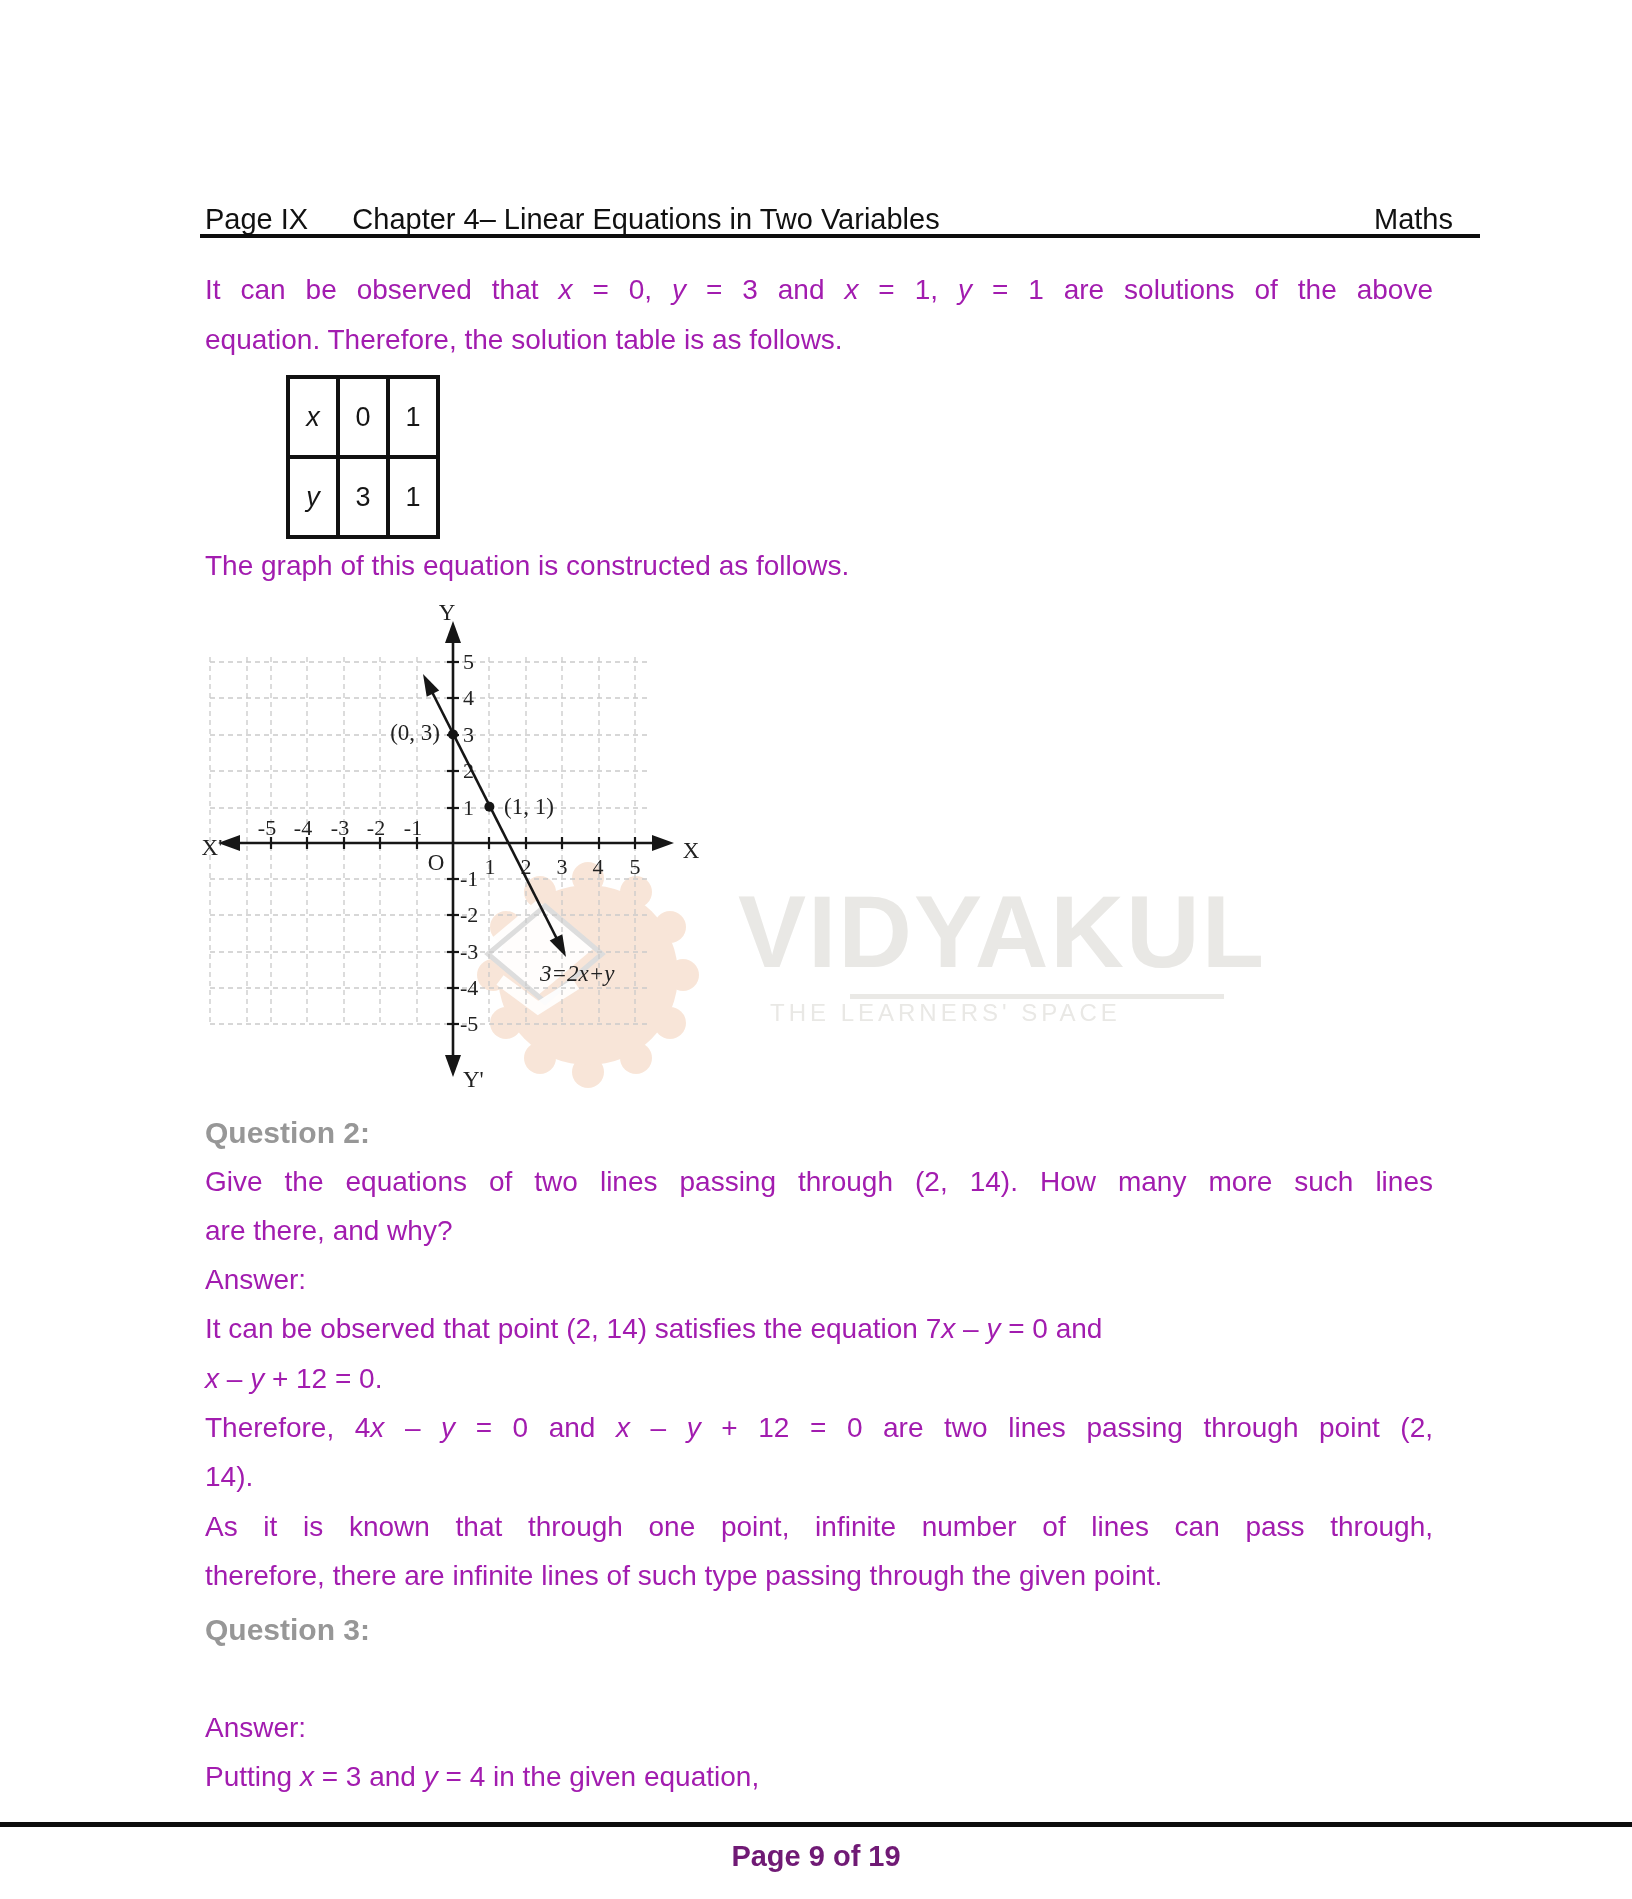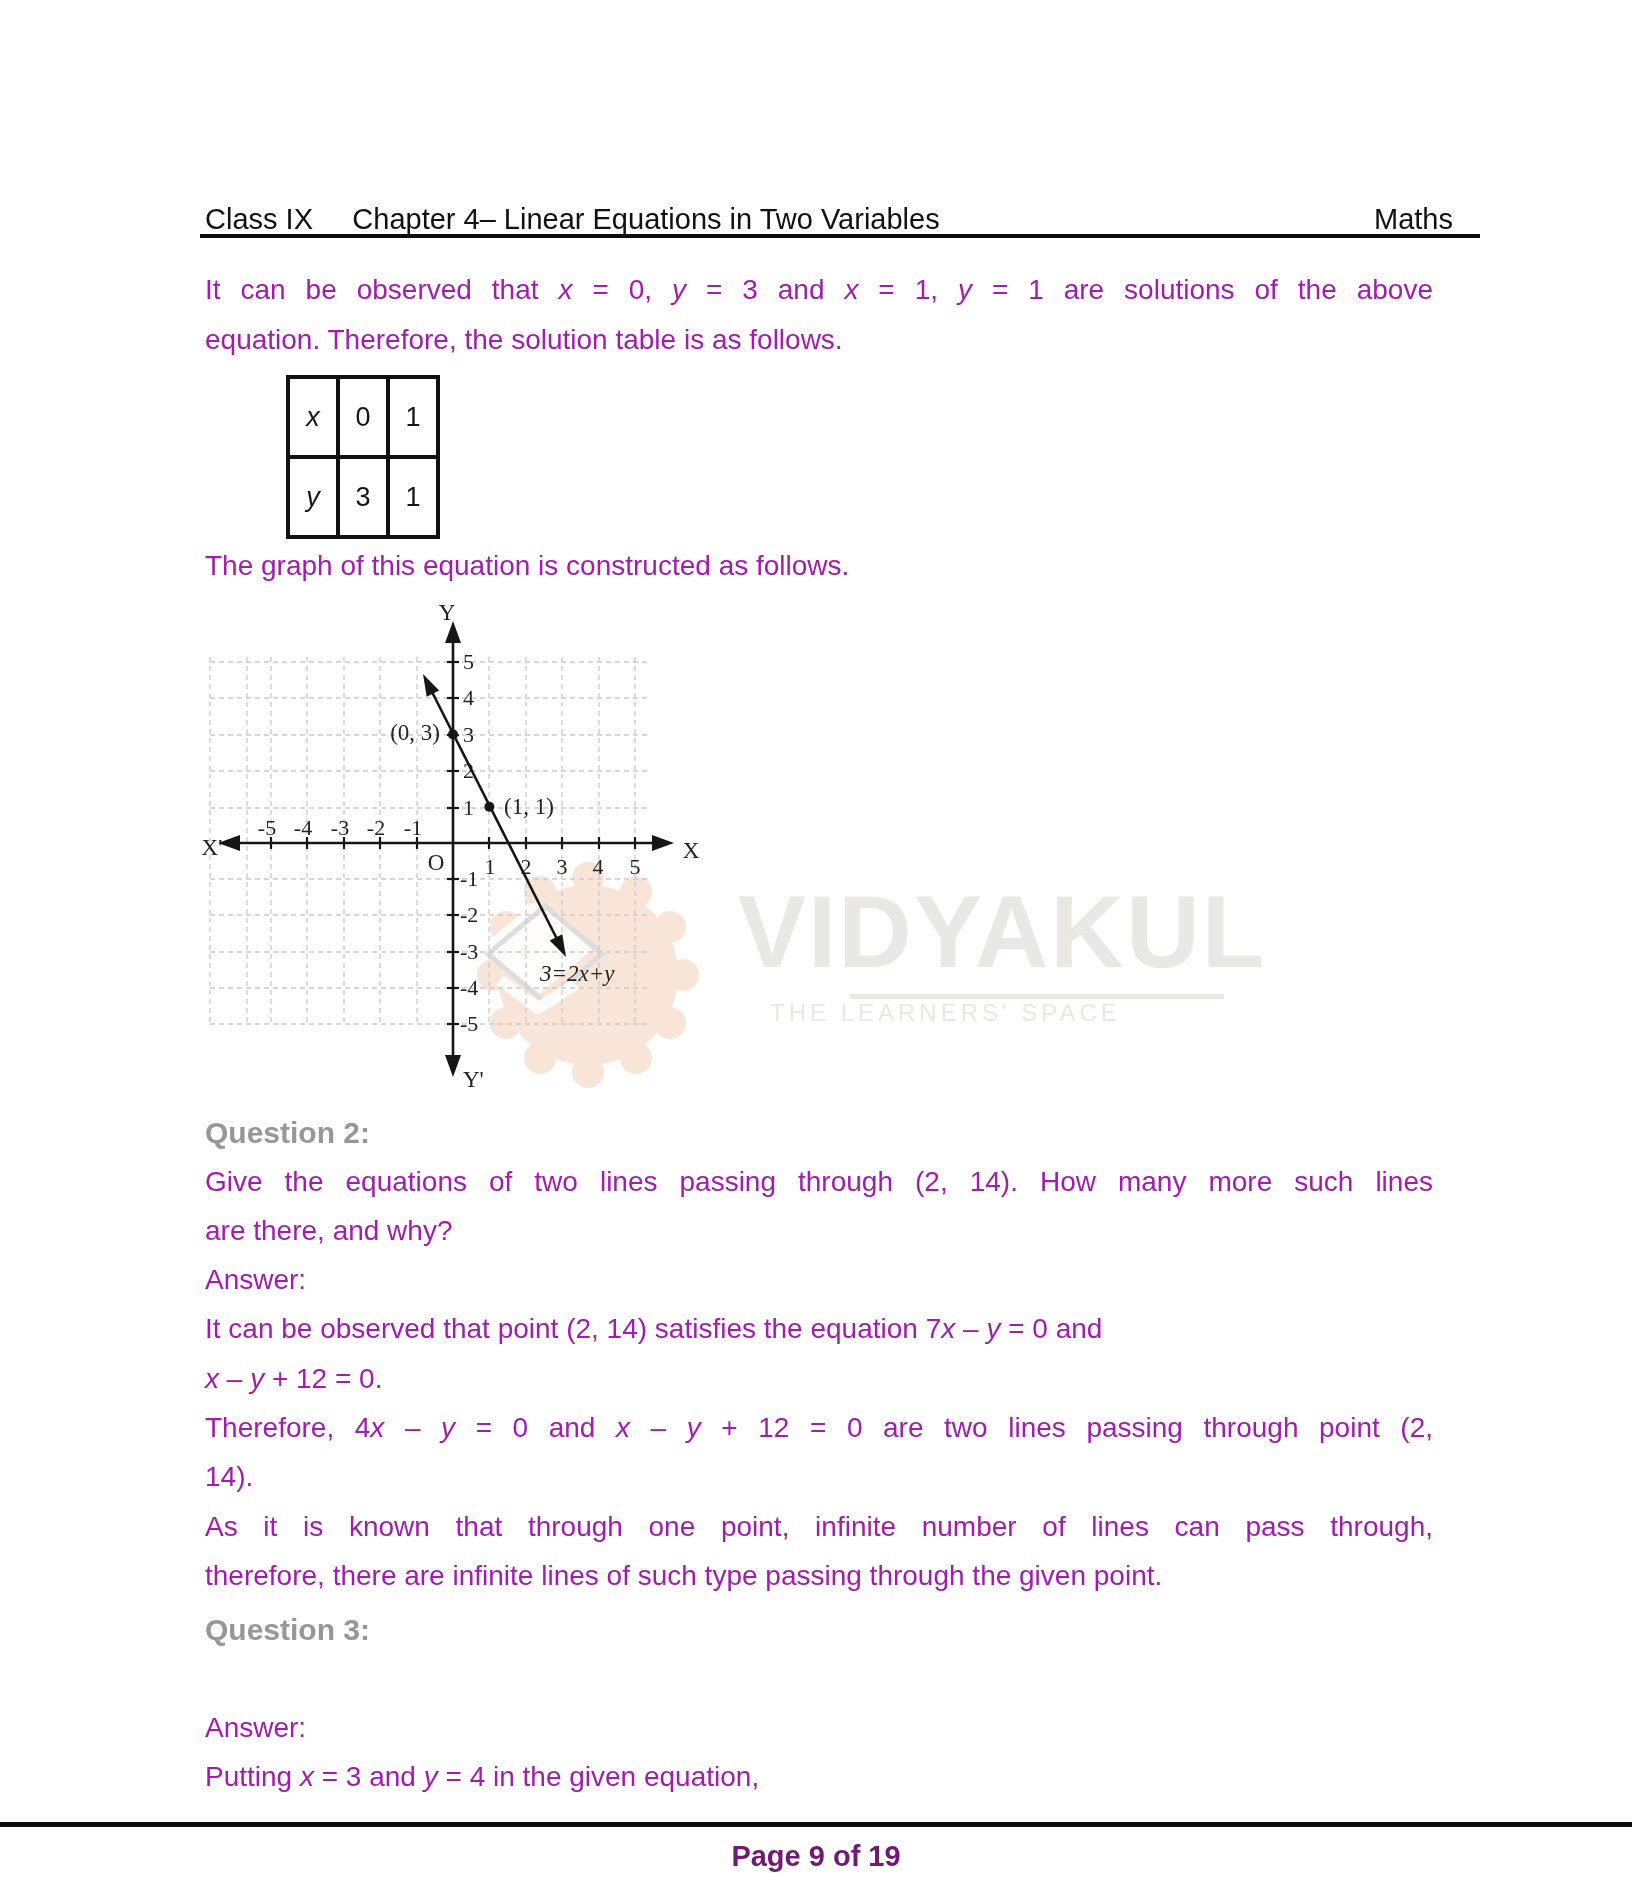--- a/index.html
+++ b/index.html
@@ -31,21 +31,21 @@
   .gtxt{font-family:"Liberation Serif",serif;fill:#222;font-size:22px;}
   .glabel{font-family:"Liberation Serif",serif;fill:#222;font-size:23px;}
   #footer-text{position:absolute;left:0;top:1840px;width:1632px;text-align:center;
                font-size:29px;font-weight:bold;color:#701a75;}
 </style>
 </head>
 <body>
 
 <div id="page">
 
-  <div class="hdr" id="hdr-left">Class IX</div>
+  <div class="hdr" id="hdr-left">Page IX</div>
   <div class="hdr" id="hdr-center">Chapter 4– Linear Equations in Two Variables</div>
   <div class="hdr" id="hdr-right">Maths</div>
   <div class="rule" id="hdr-rule"></div>
 
   <div class="line jl" style="top:268px"><span>It can be observed that </span><span class="it">x</span><span> = 0, </span><span class="it">y</span><span> = 3 and </span><span class="it">x</span><span> = 1, </span><span class="it">y</span><span> = 1 are solutions of the above</span></div>
   <div class="line" style="top:318px"><span>equation. Therefore, the solution table is as follows.</span></div>
 
   <table id="sol-table">
     <tbody>
         <tr>

